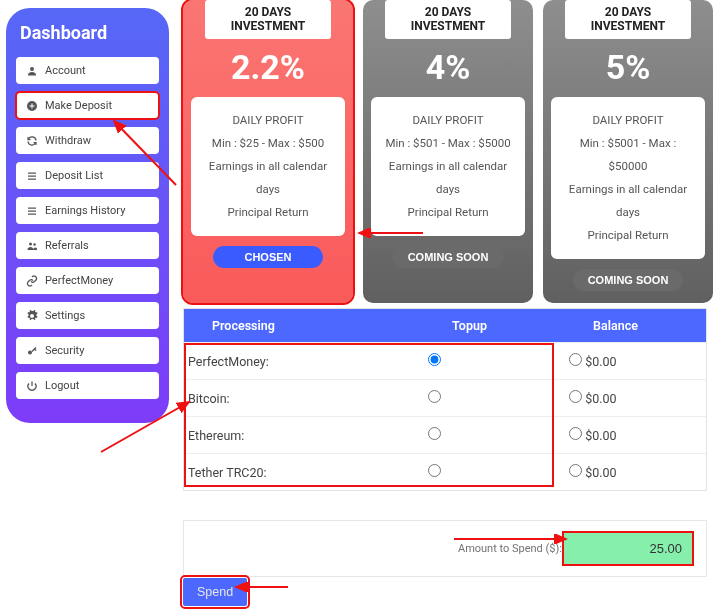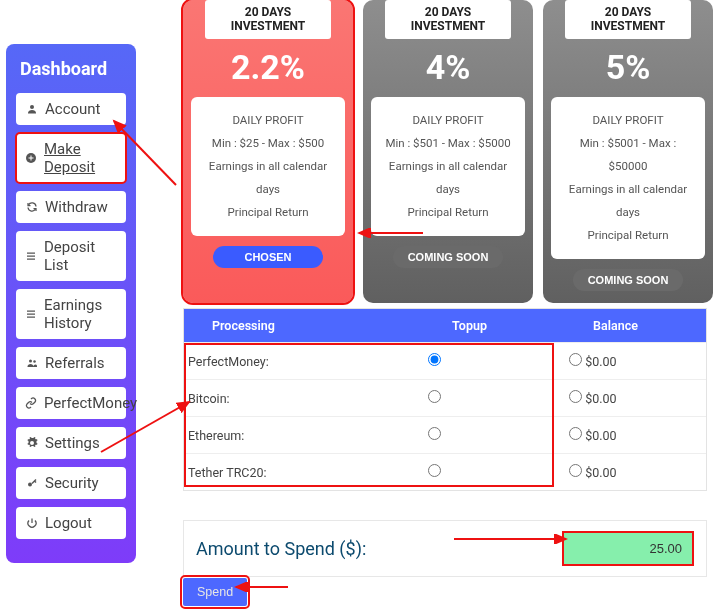--- a/index.html
+++ b/index.html
@@ -1,25 +1,25 @@
 <!DOCTYPE html>
 <html><head>
 <meta charset="utf-8">
 <style>
   * { box-sizing: border-box; margin: 0; padding: 0; }
   body { font-family: -apple-system, BlinkMacSystemFont, "Segoe UI", Roboto, Arial, sans-serif; background: #fff; width: 720px; height: 610px; position: relative; font-size: 13px; color: #333; }
 
   
-  .sidebar { position: absolute; left: 6px; top: 8px; width: 130px; background: linear-gradient(180deg, #5668f7 0%, #7e3cf9 100%); border-radius: 8px; padding: 14px 10px 16px; margin-top: 36px; }
+  .sidebar { position: absolute; left: 6px; top: 8px; width: 163px; background: linear-gradient(180deg, #5668f7 0%, #7e3cf9 100%); border-radius: 24px; padding: 14px 10px 16px; }
   .sidebar h2 { color: #fff; font-size: 18px; font-weight: 700; margin-bottom: 14px; padding-left: 4px; }
   .menu { list-style: none; }
   .menu li { margin-bottom: 8px; }
-  .menu a { display: flex; align-items: center; gap: 7px; background: #fff; color: #444; text-decoration: none; border-radius: 4px; padding: 7px 9px; font-size: 15px; }
+  .menu a { display: flex; align-items: center; gap: 7px; background: #fff; color: #444; text-decoration: none; border-radius: 4px; padding: 7px 9px; font-size: 11px; }
   .menu a .ico { width: 13px; height: 13px; display: inline-flex; align-items: center; justify-content: center; color: #555; }
-  .menu a.hl { outline: 2px solid #e11; outline-offset: -1px; text-decoration: underline; }
+  .menu a.hl { outline: 2px solid #e11; outline-offset: -1px; }
 
   
   .plans { position: absolute; left: 183px; top: 0; width: 530px; display: flex; gap: 10px; }
   .plan { flex: 1; border-radius: 10px; overflow: hidden; position: relative; padding-bottom: 12px; }
   .plan.red { background: linear-gradient(180deg, #fa7673 0%, #fa5a5a 100%); }
   .plan.grey { background: linear-gradient(180deg, #8e8e8e 0%, #606060 100%); }
   .plan .head-box { background: #fff; color: #222; font-weight: 700; font-size: 12px; text-align: center; padding: 5px 4px; margin: 0 22px 8px; border-radius: 3px; line-height: 1.2; }
   .plan .rate { color: #fff; font-size: 34px; font-weight: 700; text-align: center; margin-bottom: 10px; }
   .plan .body { background: #fff; margin: 0 8px; border-radius: 6px; padding: 12px 8px; text-align: center; color: #555; font-size: 11.5px; line-height: 2; min-height: 120px; }
   .plan .btn { display: block; margin: 10px auto 0; width: 110px; text-align: center; padding: 5px 0; border-radius: 14px; color: #fff; font-size: 11px; font-weight: 600; border: none; }
@@ -33,21 +33,21 @@
   table.proc th { background: #4d68ff; color: #fff; text-align: left; font-weight: 600; padding: 9px 28px; }
   table.proc td { padding: 10px 4px; border-top: 1px solid #eee; color: #444; }
   table.proc td.rcell input { margin: 0; }
   .col-proc { width: 46%; }
   .col-top { width: 27%; }
   .col-bal { width: 27%; }
   .tbl-hl { position: absolute; border: 2px solid #e11; pointer-events: none; }
 
   
   .amount-row { position: absolute; left: 183px; top: 520px; width: 524px; display: flex; align-items: center; border: 1px solid #e7e7e7; padding: 10px 12px; }
-  .amount-row label { flex: 1; color: #0c4a6e; font-size: 18px; }
+  .amount-row label { flex: 1; color: #737373; font-size: 11px; text-align: right; }
   .amount-row input { width: 132px; padding: 8px 10px; border: 2px solid #e11; text-align: right; font-size: 13px; color: #333; background: #86efac; }
   .spend-btn { position: absolute; left: 183px; top: 578px; background: #4d68ff; color: #e5e5e5; border: none; padding: 7px 14px; font-size: 12.5px; border-radius: 2px; outline: 2px solid #e11; outline-offset: 1px; cursor: pointer; }
 
   
   svg.arrow { position: absolute; pointer-events: none; }
 </style>
 </head>
 <body>
 
 <div class="sidebar">

